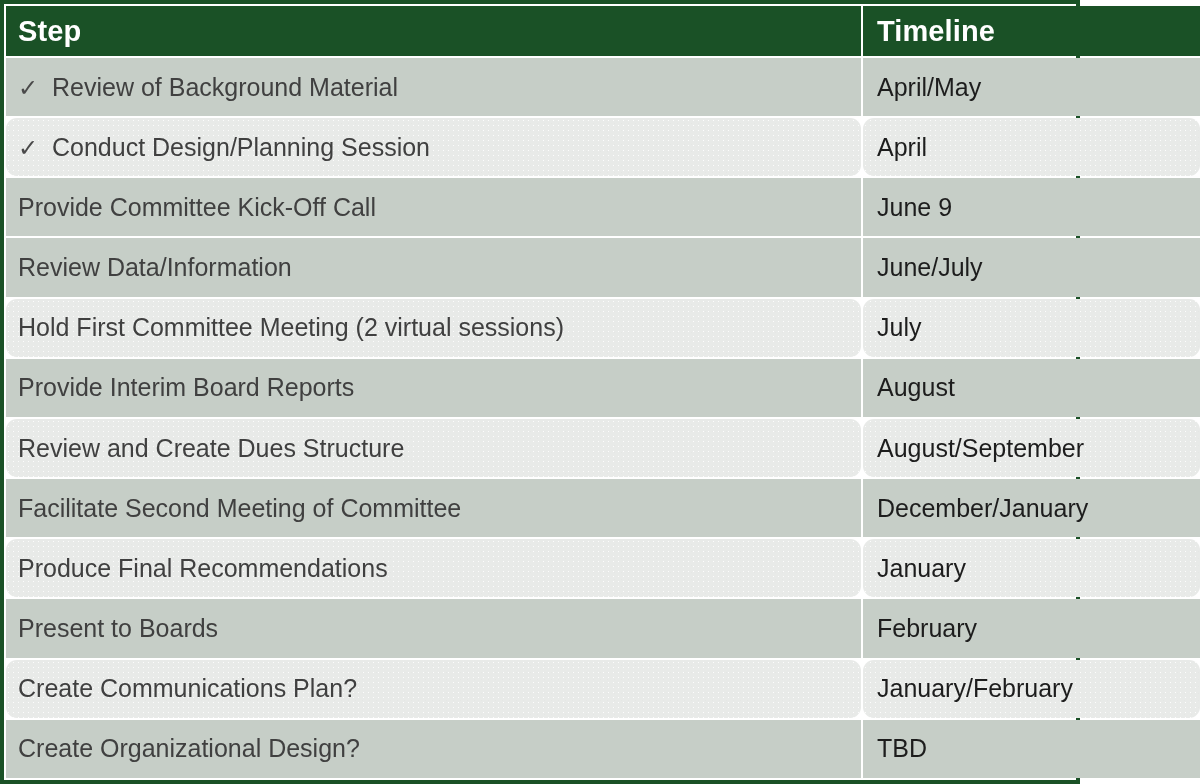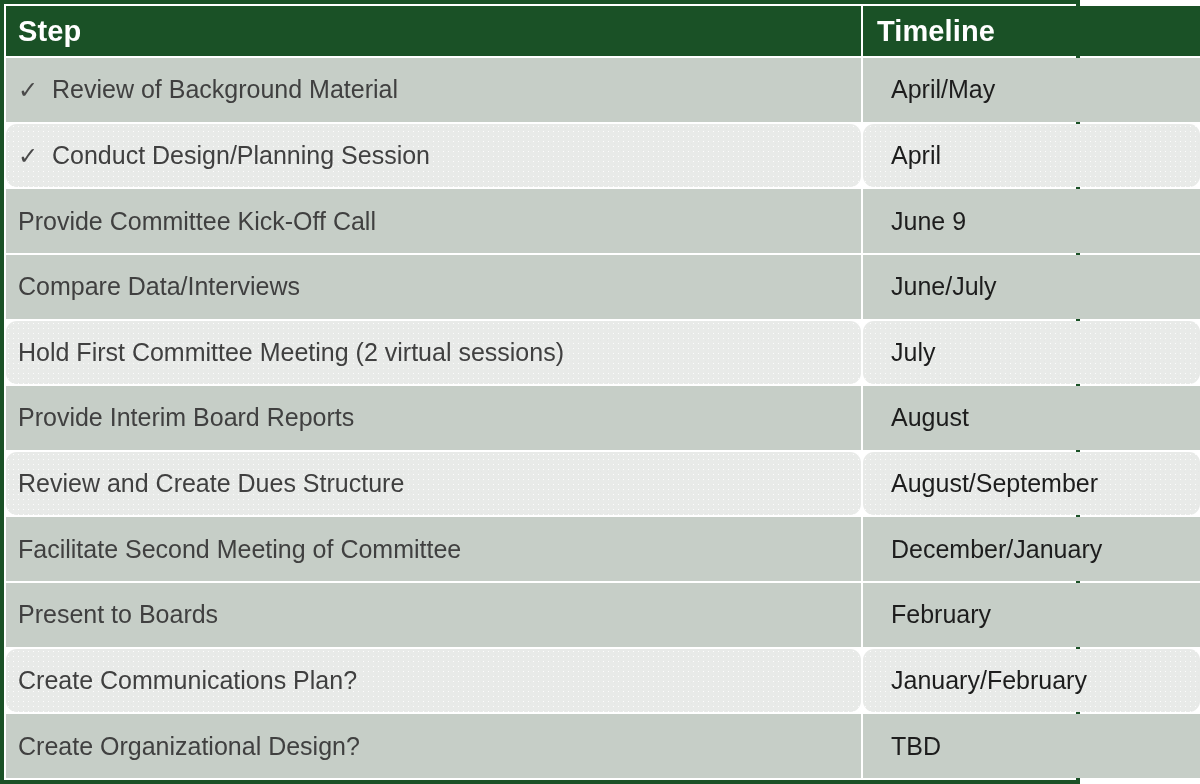--- a/index.html
+++ b/index.html
@@ -57,21 +57,21 @@
     height: 52px;
     vertical-align: middle;
     font-size: 25px;
     color: #404040;
     padding: 0 0 0 12px;
     font-weight: normal;
     overflow: hidden;
     white-space: nowrap;
   }
   .timeline-table tbody td.cell-timeline {
-    padding-left: 28px;
+    padding-left: 14px;
     color: #1d1d1d;
   }
 
   
   tr.band-dark  td { background: #c6cec7; margin-top: 48px; }
   tr.band-light td { background: #e8eae8; }
 
   
   tr.band-light td {
     background-image:
@@ -124,39 +124,43 @@
         </tr>
         <tr class="band-light">
           <td class="cell-step"><span class="check-icon">✓</span><span class="step-text">Conduct Design/Planning Session</span></td>
           <td class="cell-timeline"><span>April</span></td>
         </tr>
         <tr class="band-dark">
           <td class="cell-step step-bold"><span class="step-text">Provide Committee Kick-Off Call</span></td>
           <td class="cell-timeline"><span>June 9</span></td>
         </tr>
         <tr class="band-dark">
-          <td class="cell-step"><span class="step-text">Compare Data/Interviews</span></td>
+          <td class="cell-step"><span class="step-text">Review Data/Information</span></td>
           <td class="cell-timeline"><span>June/July</span></td>
         </tr>
         <tr class="band-light">
           <td class="cell-step"><span class="step-text">Hold First Committee Meeting (2 virtual sessions)</span></td>
           <td class="cell-timeline"><span>July</span></td>
         </tr>
         <tr class="band-dark">
           <td class="cell-step"><span class="step-text">Provide Interim Board Reports</span></td>
           <td class="cell-timeline"><span>August</span></td>
         </tr>
         <tr class="band-light">
           <td class="cell-step"><span class="step-text">Review and Create Dues Structure</span></td>
           <td class="cell-timeline"><span>August/September</span></td>
         </tr>
         <tr class="band-dark">
           <td class="cell-step"><span class="step-text">Facilitate Second Meeting of Committee</span></td>
           <td class="cell-timeline"><span>December/January</span></td>
         </tr>
+        <tr class="band-light">
+          <td class="cell-step"><span class="step-text">Produce Final Recommendations</span></td>
+          <td class="cell-timeline"><span>January</span></td>
+        </tr>
         <tr class="band-dark">
           <td class="cell-step step-muted"><span class="step-text">Present to Boards</span></td>
           <td class="cell-timeline"><span>February</span></td>
         </tr>
         <tr class="band-light">
           <td class="cell-step step-bold"><span class="step-text">Create Communications Plan?</span></td>
           <td class="cell-timeline"><span>January/February</span></td>
         </tr>
         <tr class="band-dark">
           <td class="cell-step step-bold"><span class="step-text">Create Organizational Design?</span></td>

